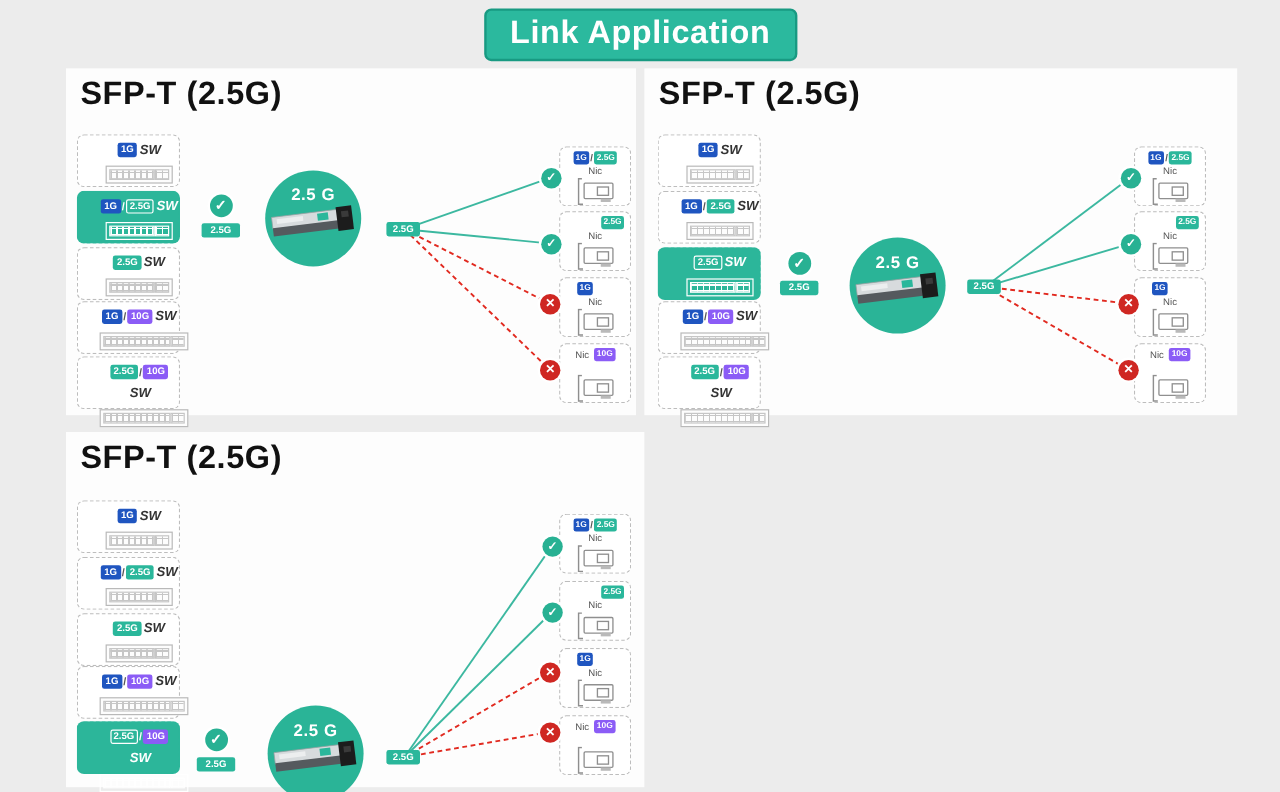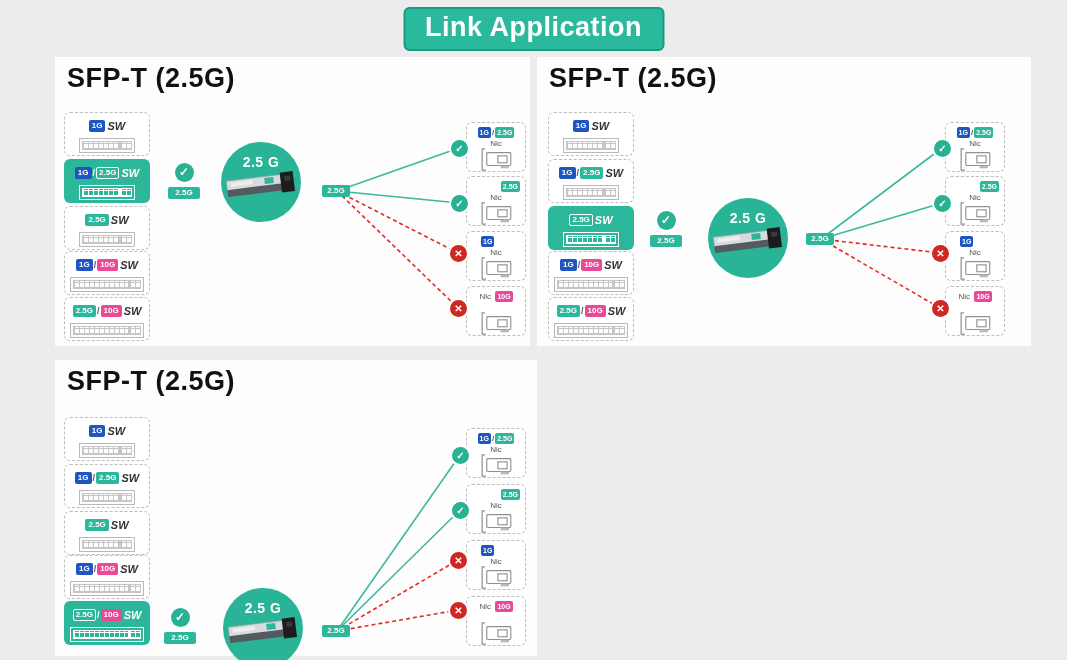--- a/index.html
+++ b/index.html
@@ -26,28 +26,28 @@
     position:absolute; left:12px; top:6px;
     font-size:27px; font-weight:bold; color:#111; letter-spacing:0.5px;
   }
   
   .badge {
     display:inline-block; color:#fff; font-size:8px; font-weight:bold;
     line-height:9px; padding:1px 3px 2px; border-radius:2px; vertical-align:middle;
   }
   .b-blue { background:#1f55c0; }
   .b-teal { background:#2ab79b; }
-  .b-gold { background:#ec4899; }
+  .b-gold { background:#8b5cf6; }
   .sep { font-size:9px; font-weight:bold; color:#555; margin:0 1px; vertical-align:middle; }
   .sw-label { font-size:11px; font-weight:bold; font-style:italic; color:#333; margin-left:2px; vertical-align:middle; }
   
   .swbox {
     position:absolute; width:86px; height:44px;
     border:1px dashed #bdbdbd; border-radius:6px; background:#fff;
-    text-align:center; padding-top:3px;
+    text-align:center; padding-top:3px;padding-left:18px;
   }
   .swbox.hl { background:#2cb69a; border-color:#2cb69a; }
   .swbox.hl .sep, .swbox.hl .sw-label { color:#fff; }
   .swbox.hl .b-teal { background:transparent; border:1px solid #fff; padding:0 2px 1px; }
   .sw-img { position:relative; margin:4px auto 0; width:56px; height:15px;
     border:1px solid #b9b9b9; background:#fdfdfd; }
   .sw-img::before { content:""; position:absolute; left:2px; top:2px; bottom:2px; right:14px;
     border:1px solid #c6c6c6;
     background-image:repeating-linear-gradient(90deg,#c6c6c6 0 1px,transparent 1px 5px),
                      repeating-linear-gradient(0deg,#c6c6c6 0 1px,transparent 1px 5px); }

